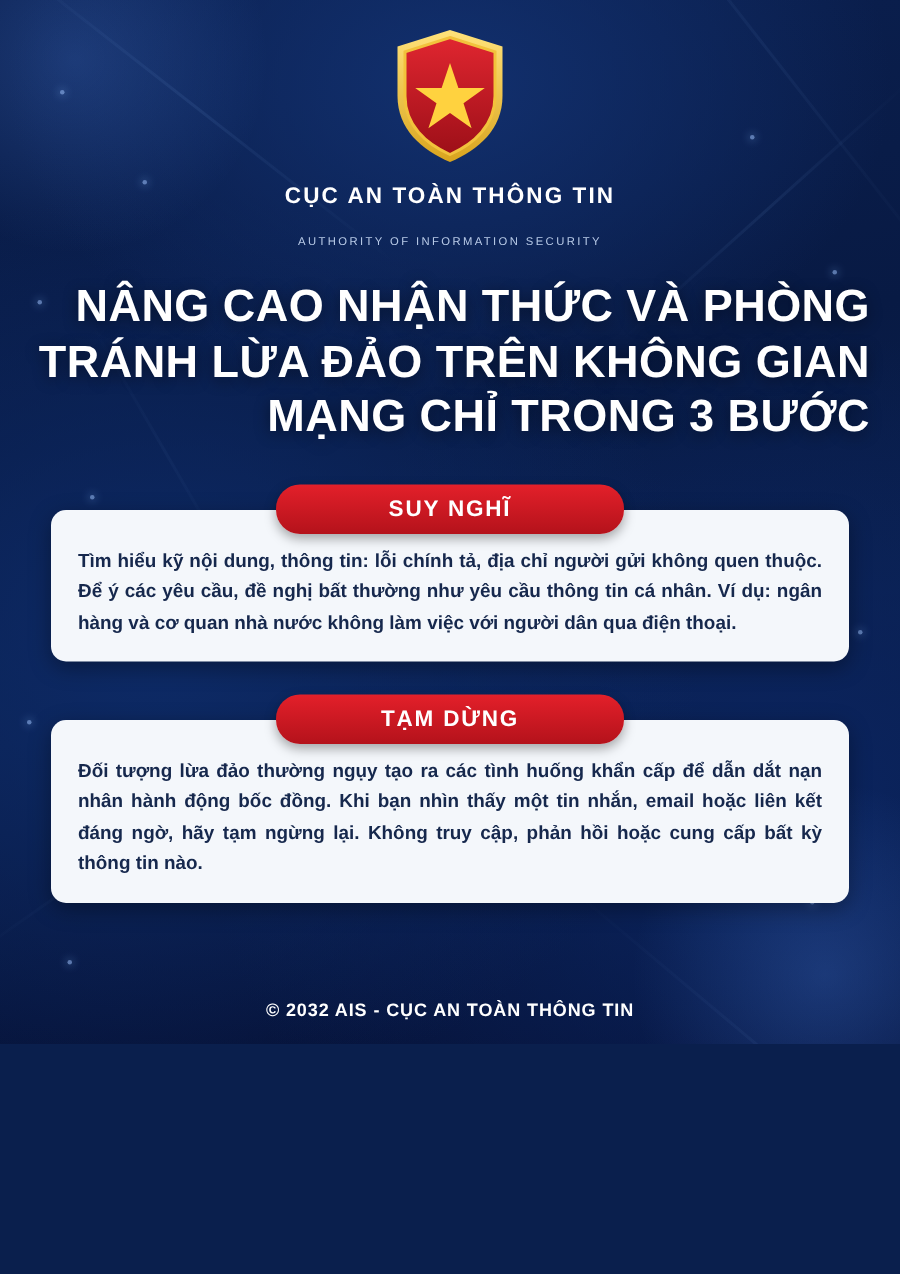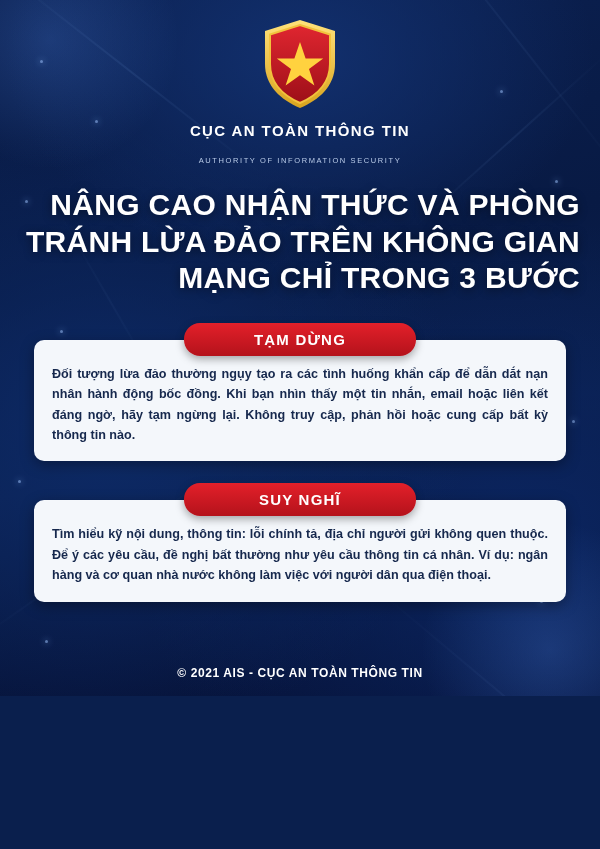--- a/index.html
+++ b/index.html
@@ -197,31 +197,31 @@
 
     <div class="org-name">CỤC AN TOÀN THÔNG TIN</div>
     <div class="org-sub">AUTHORITY OF INFORMATION SECURITY</div>
 
     <div class="title">NÂNG CAO NHẬN THỨC VÀ PHÒNG TRÁNH LỪA ĐẢO TRÊN KHÔNG GIAN MẠNG CHỈ TRONG 3 BƯỚC</div>
   </div>
 
   <div class="steps">
 
     <div class="step">
+      <div class="badge">SUY NGHĨ</div>
+      <div class="panel">
+        <p>Tìm hiểu kỹ nội dung, thông tin: lỗi chính tả, địa chỉ người gửi không quen thuộc. Để ý các yêu cầu, đề nghị bất thường như yêu cầu thông tin cá nhân. Ví dụ: ngân hàng và cơ quan nhà nước không làm việc với người dân qua điện thoại.</p>
+      </div>
+    </div>
+
+    <div class="step">
       <div class="badge">TẠM DỪNG</div>
       <div class="panel">
         <p>Đối tượng lừa đảo thường ngụy tạo ra các tình huống khẩn cấp để dẫn dắt nạn nhân hành động bốc đồng. Khi bạn nhìn thấy một tin nhắn, email hoặc liên kết đáng ngờ, hãy tạm ngừng lại. Không truy cập, phản hồi hoặc cung cấp bất kỳ thông tin nào.</p>
       </div>
     </div>
 
-    <div class="step">
-      <div class="badge">SUY NGHĨ</div>
-      <div class="panel">
-        <p>Tìm hiểu kỹ nội dung, thông tin: lỗi chính tả, địa chỉ người gửi không quen thuộc. Để ý các yêu cầu, đề nghị bất thường như yêu cầu thông tin cá nhân. Ví dụ: ngân hàng và cơ quan nhà nước không làm việc với người dân qua điện thoại.</p>
-      </div>
-    </div>
-
 
   </div>
 
-  <div class="footer">© 2021 AIS - CỤC AN TOÀN THÔNG TIN</div>
+  <div class="footer">© 2032 AIS - CỤC AN TOÀN THÔNG TIN</div>
 
 </div>
 
 </body></html>

